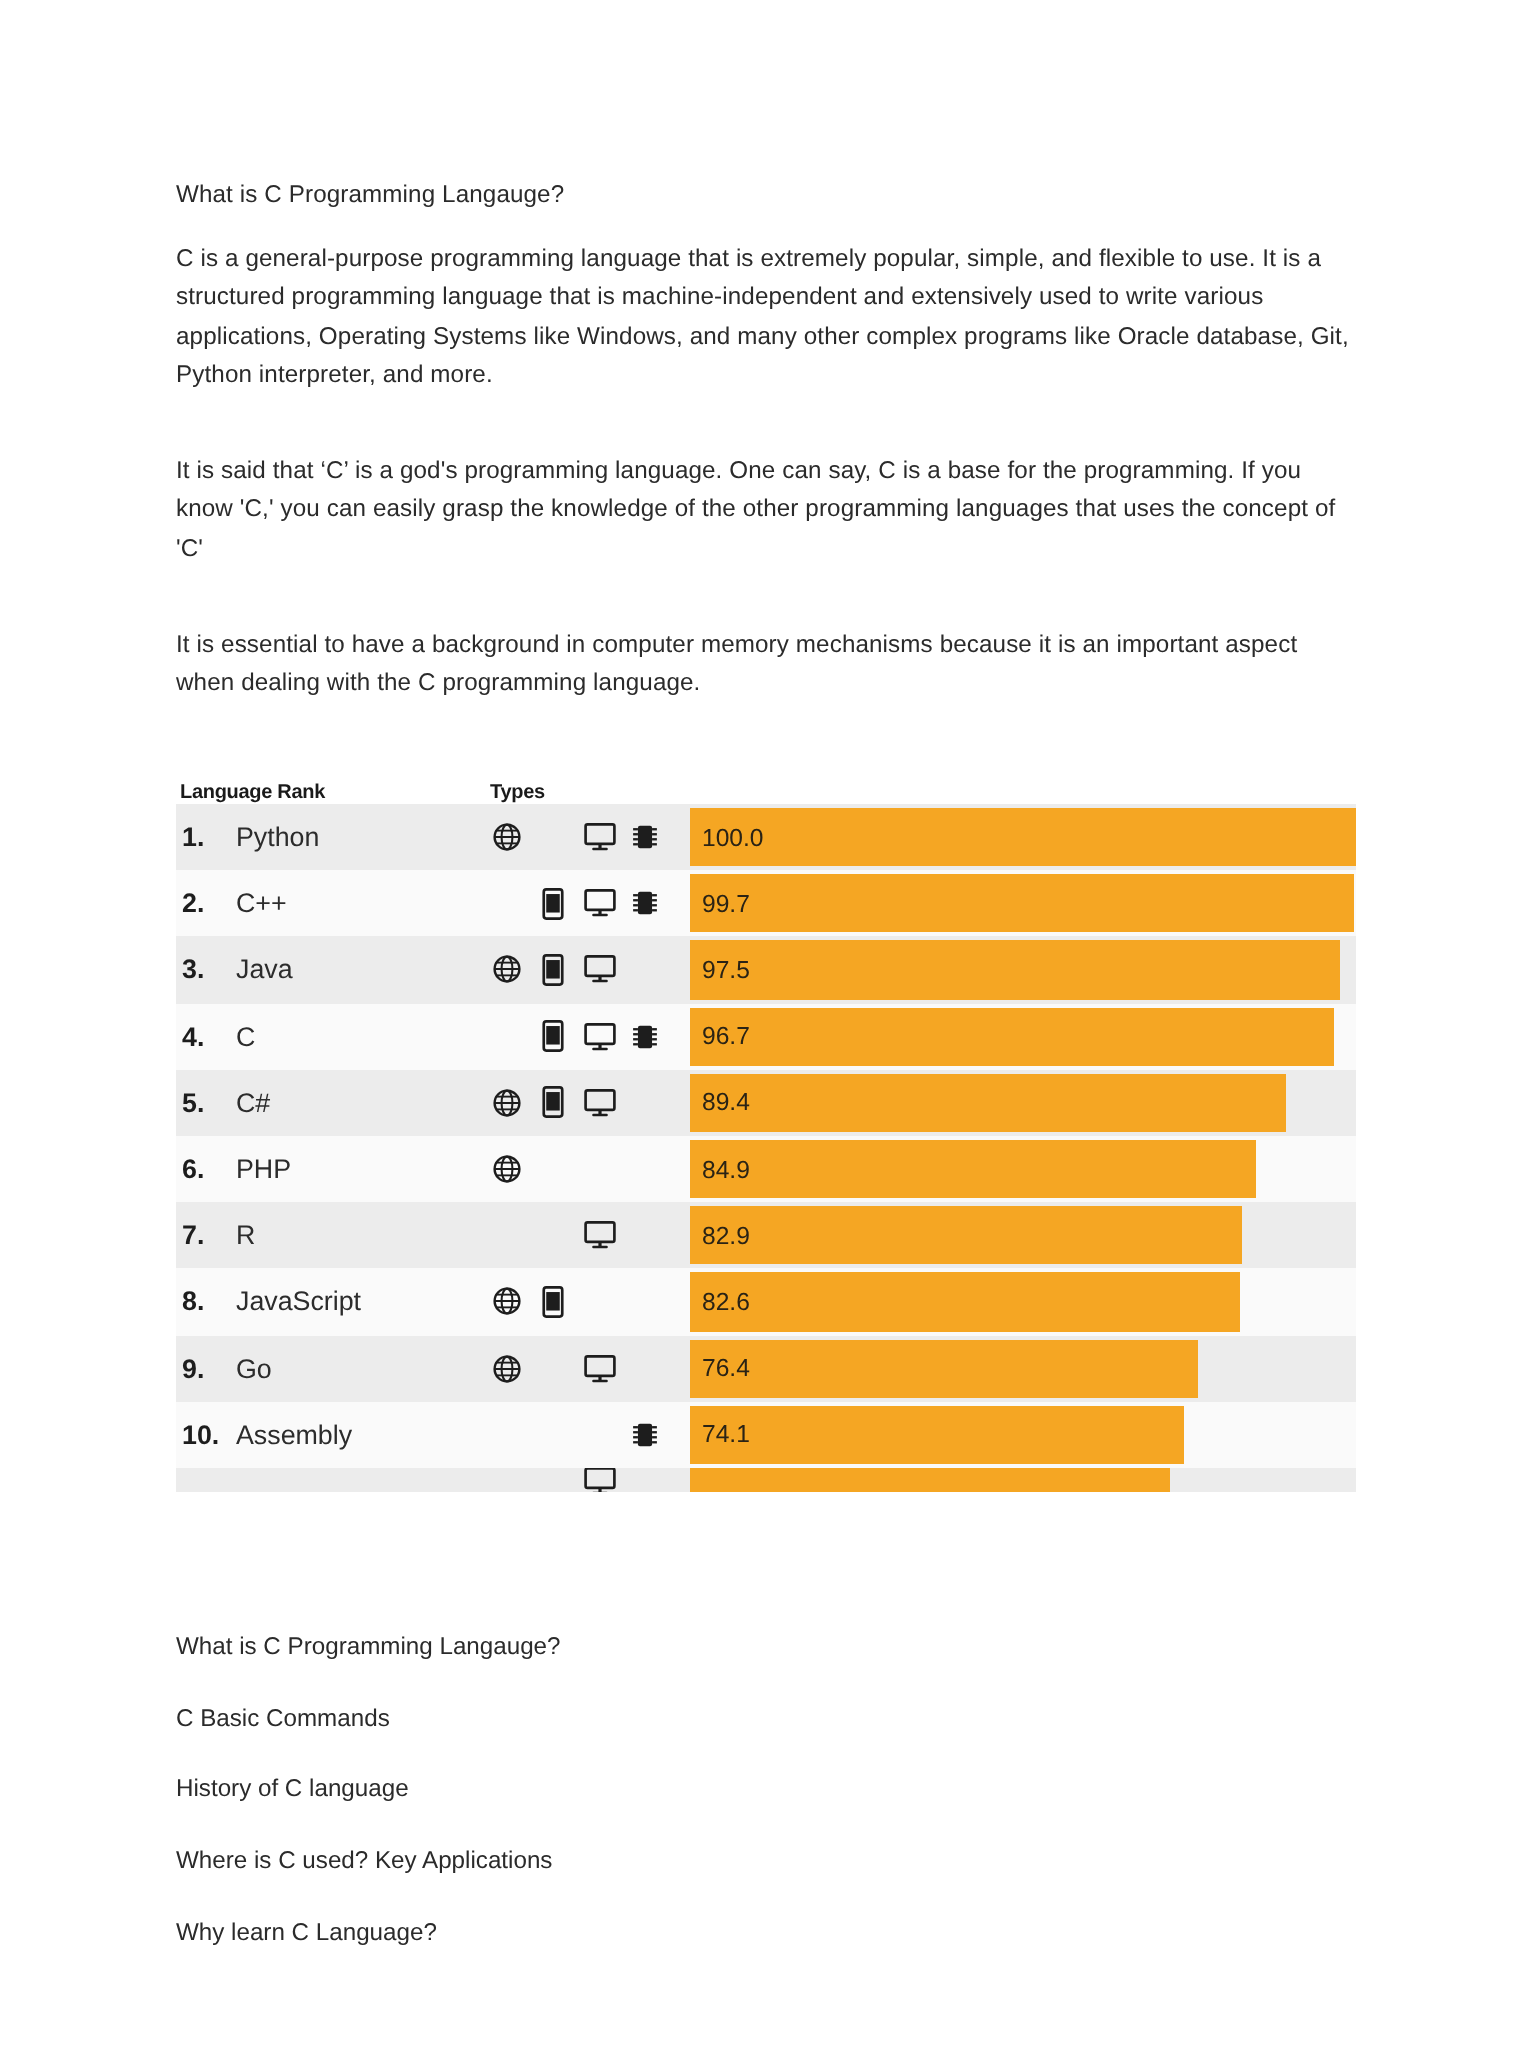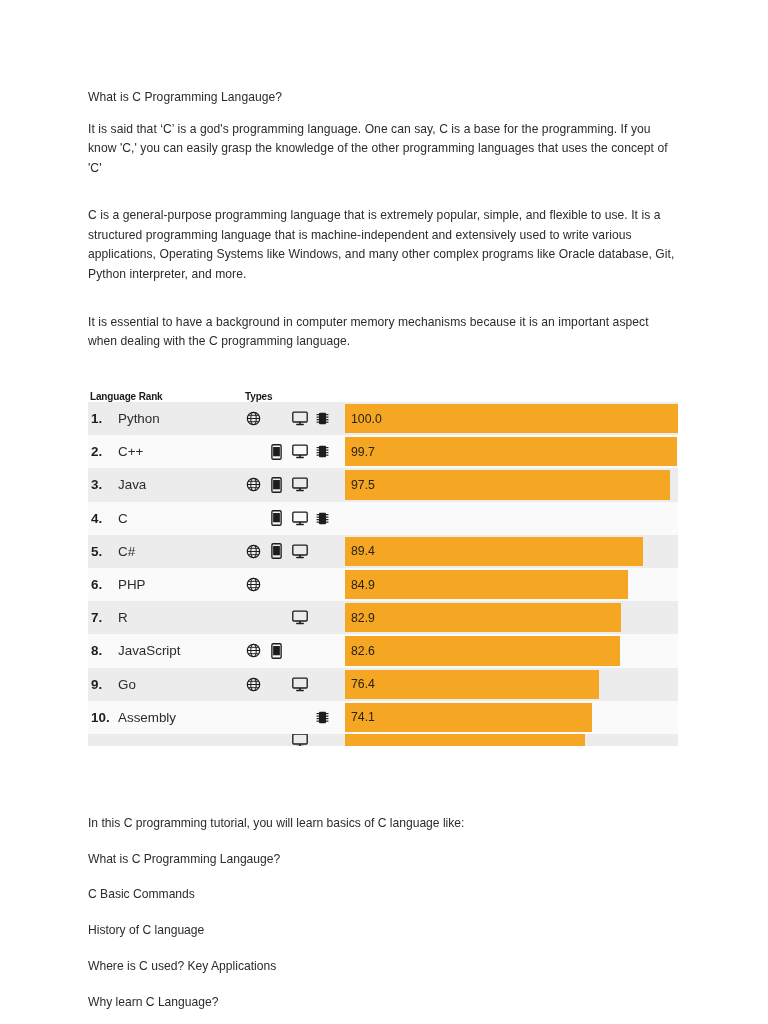--- a/index.html
+++ b/index.html
@@ -151,22 +151,22 @@
     margin: 0 0 17px 0;
   }
 </style>
 </head>
 <body>
 
 <div class="page">
 
   <div class="doc-body">
     <p class="para tight">What is C Programming Langauge?</p>
+    <p class="para gap-after">C is a general-purpose programming language that is extremely popular, simple, and flexible to use. It is a structured programming language that is machine-independent and extensively used to write various applications, Operating Systems like Windows, and many other complex programs like Oracle database, Git, Python interpreter, and more.</p>
     <p class="para gap-after">It is said that ‘C’ is a god's programming language. One can say, C is a base for the programming. If you know 'C,' you can easily grasp the knowledge of the other programming languages that uses the concept of 'C'</p>
-    <p class="para gap-after">C is a general-purpose programming language that is extremely popular, simple, and flexible to use. It is a structured programming language that is machine-independent and extensively used to write various applications, Operating Systems like Windows, and many other complex programs like Oracle database, Git, Python interpreter, and more.</p>
     <p class="para">It is essential to have a background in computer memory mechanisms because it is an important aspect when dealing with the C programming language.</p>
   </div>
 
   <div class="rank-figure">
     <div class="rank-header">
       <div class="col-rank">Language Rank</div>
       <div class="col-types">Types</div>
     </div>
     <div class="rank-rows" id="rank-rows">
         <div class="rank-row odd">
@@ -324,20 +324,26 @@
                   <rect x="0.6" y="8.6" width="2.6" height="1.25"></rect>
                   <rect x="0.6" y="11.3" width="2.6" height="1.25"></rect>
                   <rect x="10.8" y="3.2" width="2.6" height="1.25"></rect>
                   <rect x="10.8" y="5.9" width="2.6" height="1.25"></rect>
                   <rect x="10.8" y="8.6" width="2.6" height="1.25"></rect>
                   <rect x="10.8" y="11.3" width="2.6" height="1.25"></rect>
                 </g>
               </svg>
             </span>
           </div>
+          <div class="cell-bar">
+            <div class="bar-track"></div>
+            <div class="bar-fill" style="width:96.7%">
+              <span class="bar-value">96.7</span>
+            </div>
+          </div>
         </div>
         <div class="rank-row odd">
           <div class="cell-rank">
             <span class="num">5.</span>
             <span class="lang">C#</span>
           </div>
           <div class="cell-types">
             <span class="icon-slot">
               <svg width="15" height="15" viewBox="0 0 16 16">
                 <circle cx="8" cy="8" r="6.6" fill="none" stroke="#1d1d1d" stroke-width="1.3"></circle>
@@ -529,21 +535,20 @@
             <span class="icon-slot"></span>
           </div>
           <div class="cell-bar">
             <div class="bar-fill" style="width:72%"></div>
           </div>
         </div>
       </div>
   </div>
 
   <div class="doc-tail">
-    <p class="tail-line">In this C programming tutorial, you will learn basics of C language like:</p>
     <div id="tail-items">
         <p class="tail-line">What is C Programming Langauge?</p>
         <p class="tail-line">C Basic Commands</p>
         <p class="tail-line">History of C language</p>
         <p class="tail-line">Where is C used? Key Applications</p>
         <p class="tail-line">Why learn C Language?</p>
       </div>
   </div>
 
 </div>

